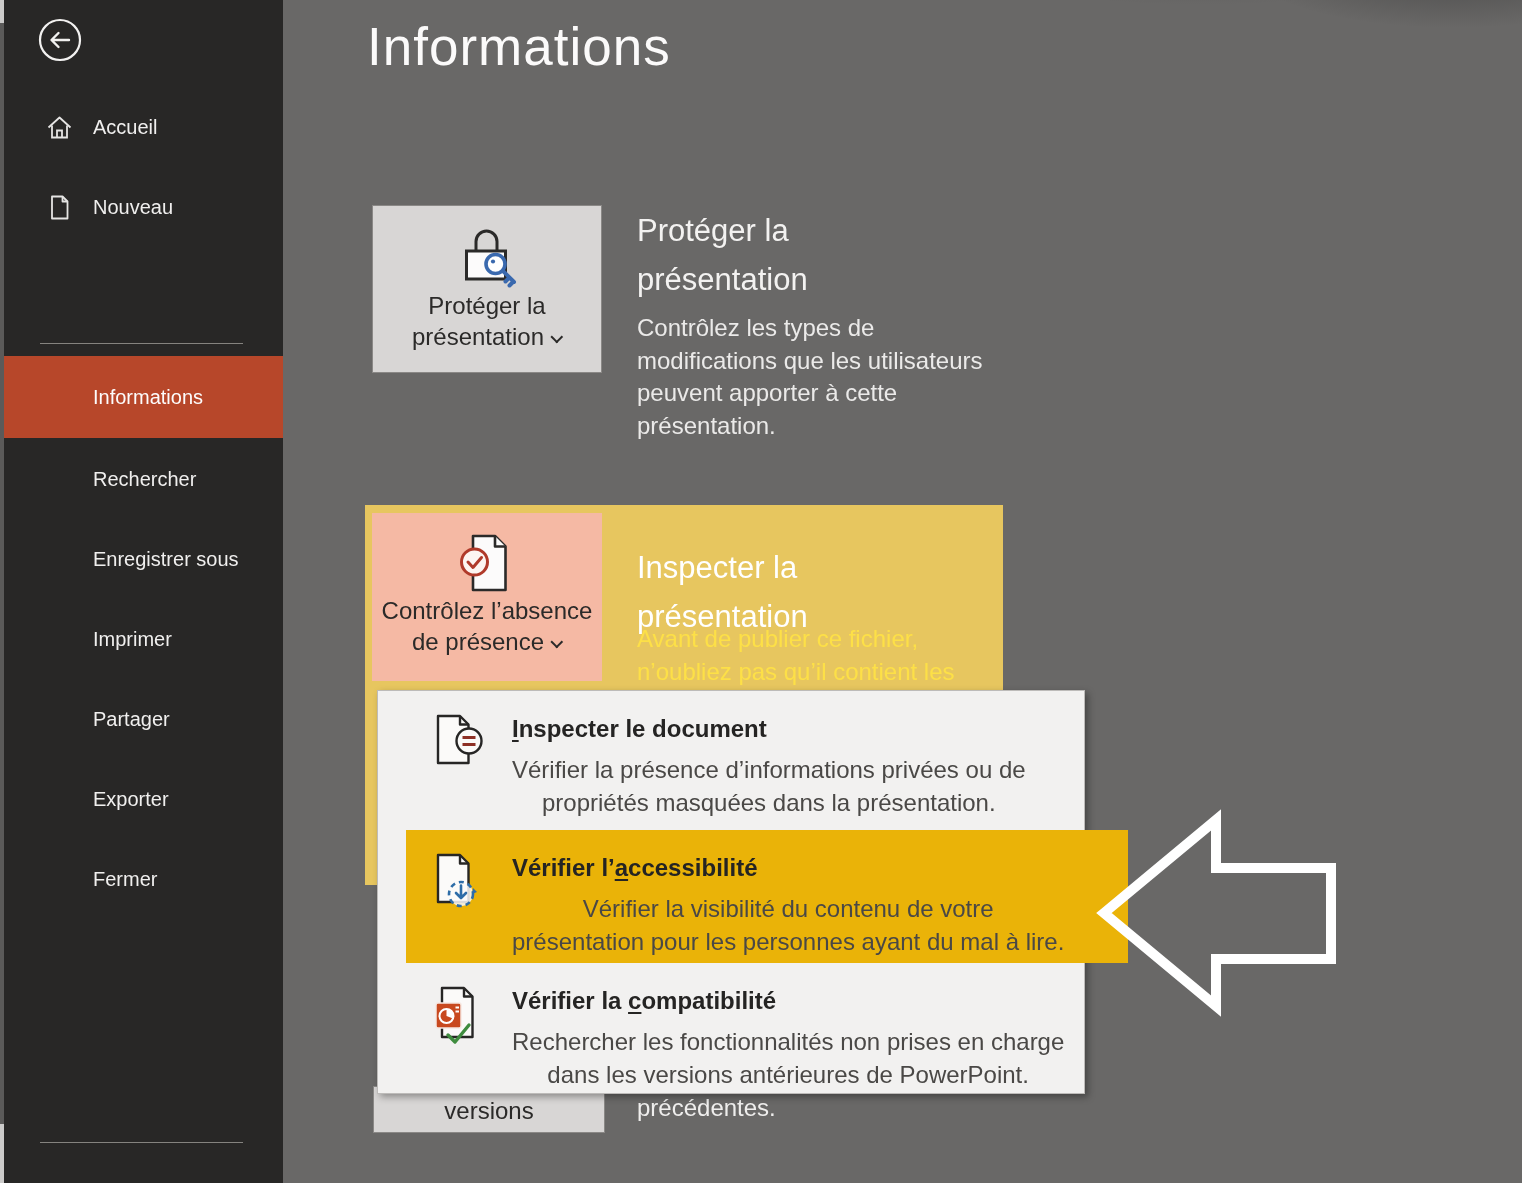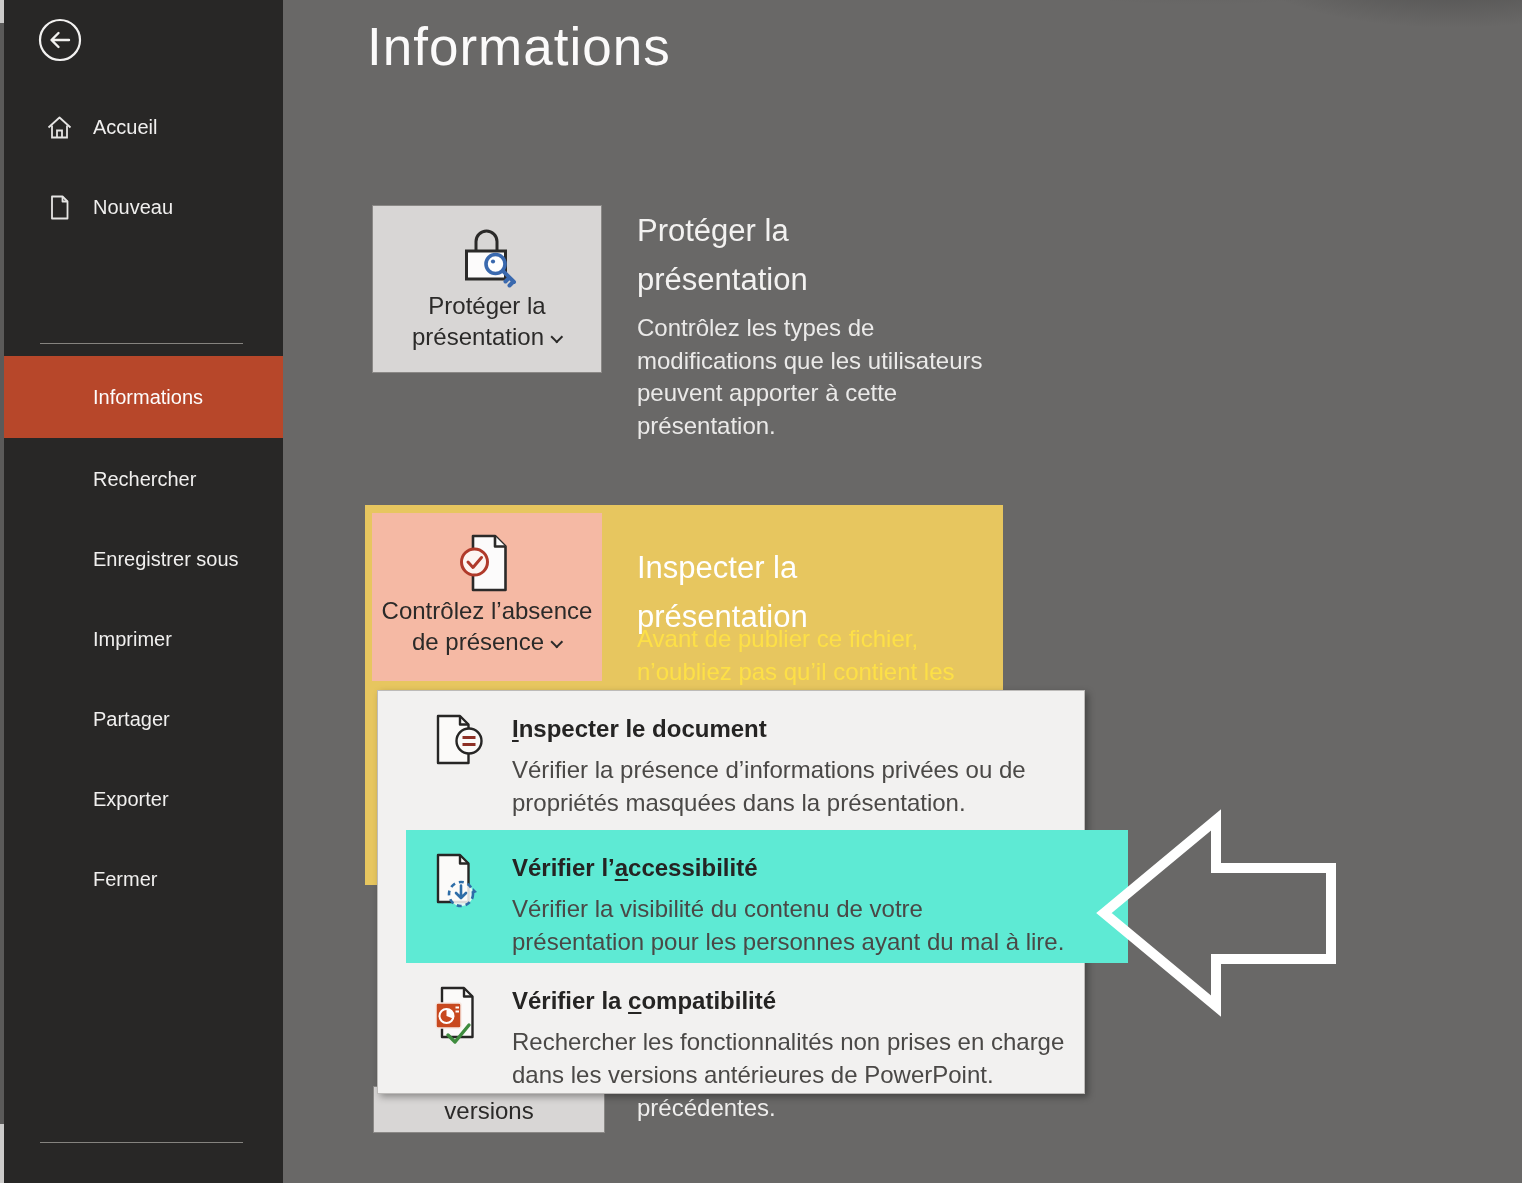--- a/index.html
+++ b/index.html
@@ -89,32 +89,32 @@
   .heading-2, .desc-2 { position:absolute; }
 
   
   .dropdown {
     position:absolute; left:94px; top:690px; width:708px; height:404px;
     background:#F2F1F0; border:1px solid #BDBBB9;
     box-shadow:3px 3px 7px rgba(0,0,0,0.35);
     z-index:4;
   }
   .dd-item { position:absolute; left:0; width:722px; cursor:pointer;margin-left:28px; }
-  .dd-item.hl { background:#5eead4; }
+  .dd-item.hl { background:#eab308; }
   .dd-ico { position:absolute; left:28px; top:22px; }
   .dd-title {
     position:absolute; left:106px; top:24px;
     font-size:24px; font-weight:bold; color:#252423; white-space:nowrap;
   }
   .dd-title .u { text-decoration:underline; text-underline-offset:3px; }
   .dd-desc {
     position:absolute; left:106px; top:62px;
     font-size:24px; line-height:33px; color:#4A4846;
   }
-  .dd-desc div { white-space:nowrap; }
+  .dd-desc div { white-space:nowrap;text-align:center; }
 
   
   .versions-btn {
     position:absolute; left:90px; top:1086px; width:232px; height:47px;
     background:#D8D6D5; border:1.5px solid #8A8886;
     font-size:24px; color:#2B2A29; text-align:center;
     font-family:inherit; cursor:pointer; z-index:1; padding-top:2px;
   }
   .partial-text {
     position:absolute; left:354px; top:1094px;

